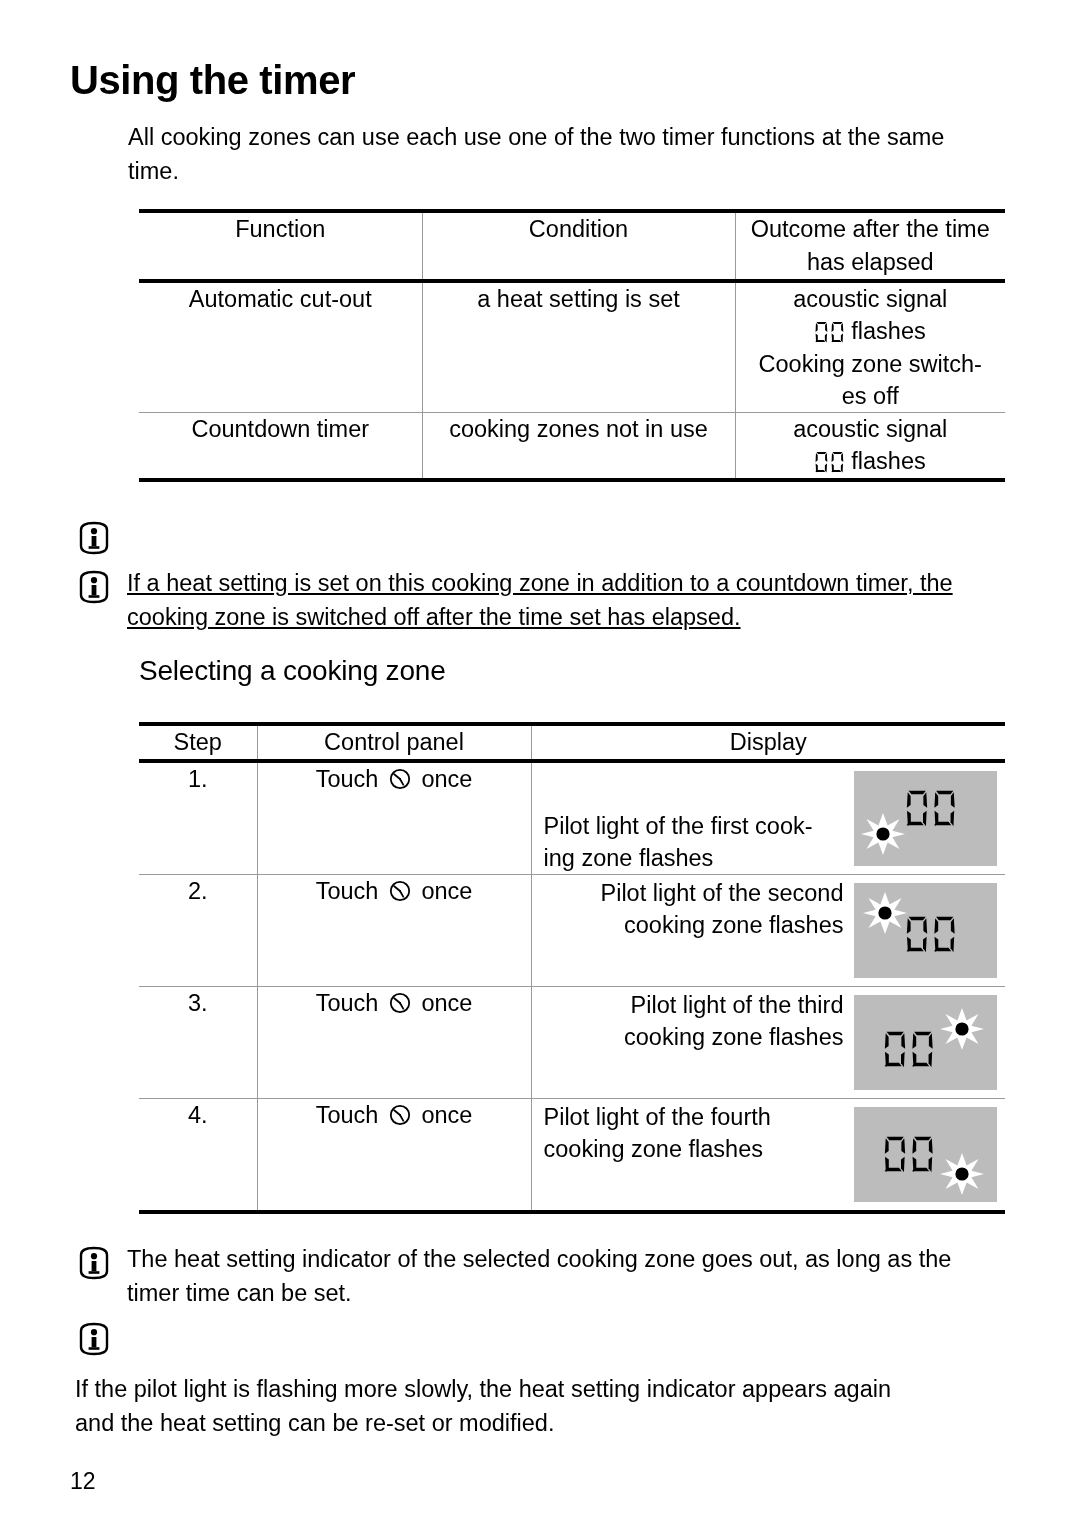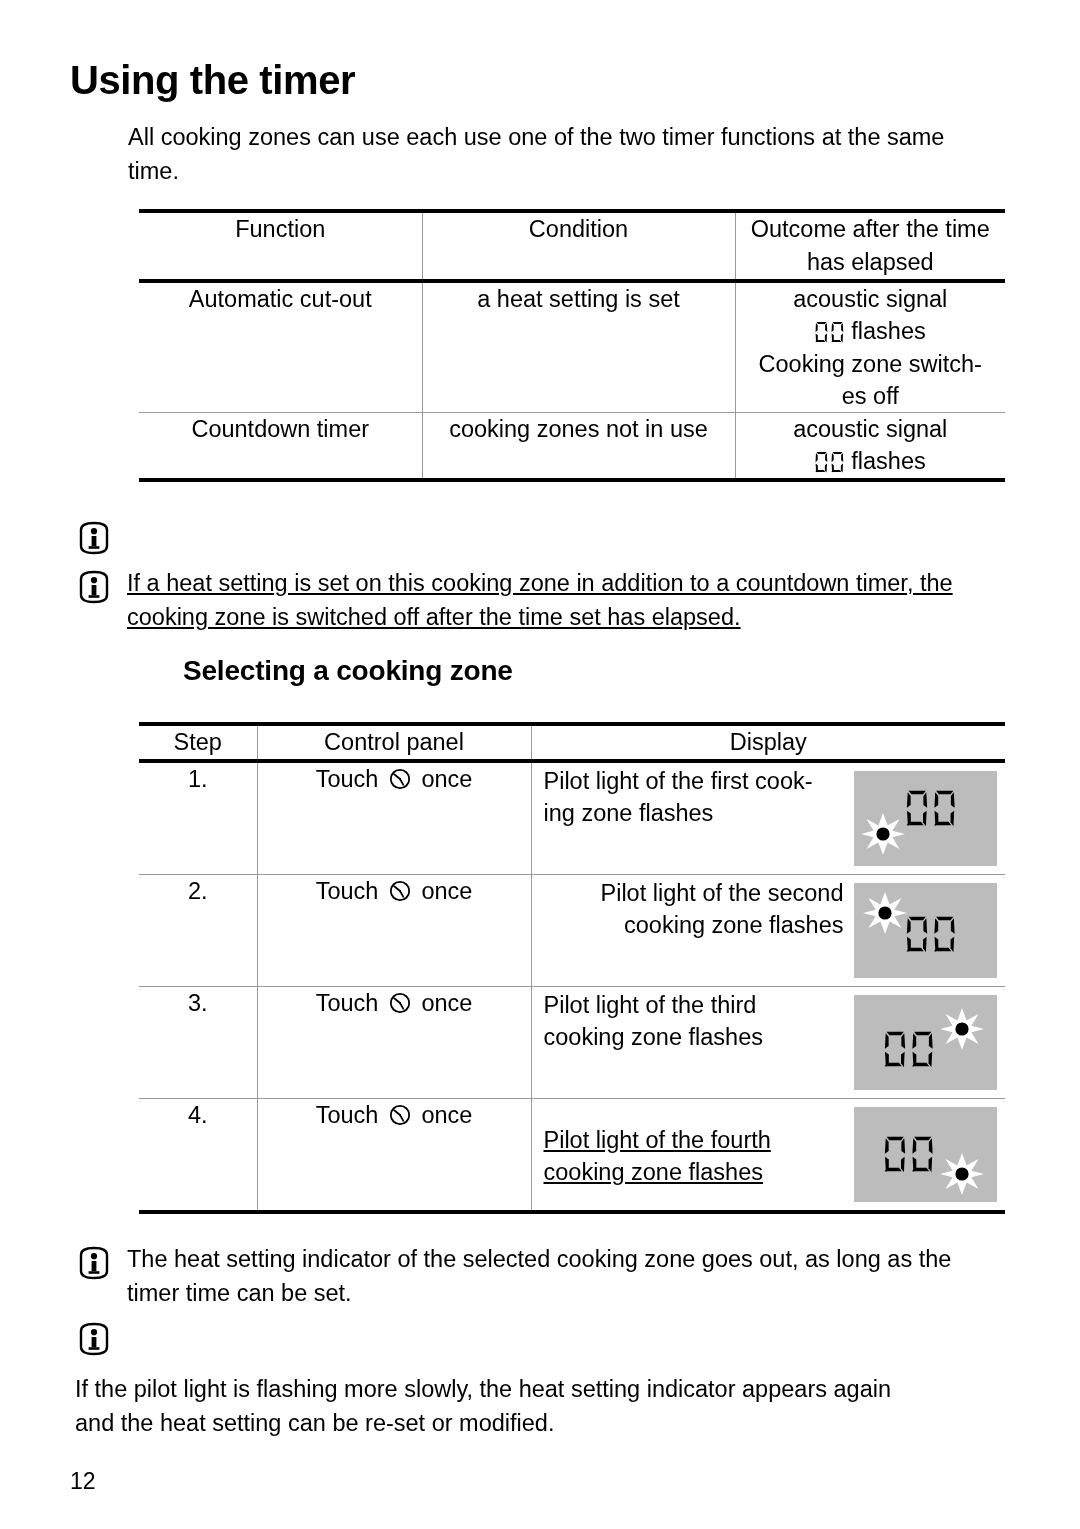--- a/index.html
+++ b/index.html
@@ -32,23 +32,22 @@
     font-weight: bold;
     letter-spacing: -0.4px;
     line-height: 1.1;
   }
 
   .h2 {
     position: absolute;
     left: 139px;
     top: 655px;
     font-size: 28px;
-    font-weight: bold;
+    font-weight: normal;
     letter-spacing: -0.2px;
-    margin-left: 44px;
   }
 
   
   .intro {
     position: absolute;
     left: 128px;
     top: 120px;
     width: 845px;
     font-size: 23.5px;
     line-height: 34px;
@@ -299,21 +298,21 @@
               <svg width="24" height="24" viewBox="0 0 24 24" aria-hidden="true">
                 <circle cx="12" cy="12" r="9.2" fill="none" stroke="#000" stroke-width="1.8"></circle>
                 <line x1="12" y1="12" x2="6.2" y2="7.2" stroke="#000" stroke-width="1.8" stroke-linecap="round"></line>
                 <line x1="12" y1="12" x2="15.2" y2="17.6" stroke="#000" stroke-width="1.8" stroke-linecap="round"></line>
               </svg>
             </span>
             <span>once</span>
           </span>
         </td>
         <td class="body-cell rule-thin-bot vline display-cell">
-          <div style="display:flex; align-items:flex-start; justify-content:space-between;">
+          <div style="display:flex; align-items:flex-end; justify-content:space-between;">
             <div class="cell-leftpad" style="text-align:left; width:300px; padding-top:2px;">Pilot light of the first cook-ing zone flashes</div>
             <div class="disp-box">
               <svg class="disp-inner" viewBox="0 0 143 95" aria-hidden="true">
 
                 <g transform="translate(29,63)">
                   <path d="M0,-21 L4.6,-8.6 L16.5,-15 L9.4,-3.3 L22,0 L9.4,3.3 L16.5,15 L4.6,8.6 L0,21 L-4.6,8.6 L-16.5,15 L-9.4,3.3 L-22,0 L-9.4,-3.3 L-16.5,-15 L-4.6,-8.6 Z" fill="#ffffff"></path>
                   <circle cx="0" cy="0" r="6.6" fill="#000000"></circle>
                 </g>
 
                 <g fill="#000000" transform="translate(52,18) scale(1.72)">
@@ -391,21 +390,21 @@
                 <circle cx="12" cy="12" r="9.2" fill="none" stroke="#000" stroke-width="1.8"></circle>
                 <line x1="12" y1="12" x2="6.2" y2="7.2" stroke="#000" stroke-width="1.8" stroke-linecap="round"></line>
                 <line x1="12" y1="12" x2="15.2" y2="17.6" stroke="#000" stroke-width="1.8" stroke-linecap="round"></line>
               </svg>
             </span>
             <span>once</span>
           </span>
         </td>
         <td class="body-cell rule-thin-bot vline display-cell">
           <div style="display:flex; align-items:flex-start; justify-content:space-between;">
-            <div class="cell-leftpad" style="text-align:left; width:300px; padding-top:2px;">Pilot light of the third cooking zone flashes</div>
+            <div class="cell-leftpad" style="text-align:right; width:300px; padding-top:2px;">Pilot light of the third cooking zone flashes</div>
             <div class="disp-box">
               <svg class="disp-inner" viewBox="0 0 143 95" aria-hidden="true">
 
                 <g fill="#000000" transform="translate(30,35) scale(1.72)">
                   <path d="M1.5 1 h10 l-1.6 2.1 h-6.8 z"></path>
                   <path d="M1.0 1.9 l1.7 2.2 v5.2 l-2.2 1.6 z"></path>
                   <path d="M11.8 1.9 l0.5 9.0 l-2.2 -1.6 v-5.2 z"></path>
                   <path d="M0.6 12.6 l2.2 1.6 v5.2 l-1.7 2.2 z"></path>
                   <path d="M12.0 12.6 l-0.4 9.0 l-1.7 -2.2 v-5.2 z"></path>
                   <path d="M1.9 19.0 h6.8 l1.6 2.1 h-10 z"></path>
@@ -436,21 +435,21 @@
               <svg width="24" height="24" viewBox="0 0 24 24" aria-hidden="true">
                 <circle cx="12" cy="12" r="9.2" fill="none" stroke="#000" stroke-width="1.8"></circle>
                 <line x1="12" y1="12" x2="6.2" y2="7.2" stroke="#000" stroke-width="1.8" stroke-linecap="round"></line>
                 <line x1="12" y1="12" x2="15.2" y2="17.6" stroke="#000" stroke-width="1.8" stroke-linecap="round"></line>
               </svg>
             </span>
             <span>once</span>
           </span>
         </td>
         <td class="body-cell rule-thick-bot vline display-cell">
-          <div style="display:flex; align-items:center; justify-content:space-between;text-decoration:underline;">
+          <div style="display:flex; align-items:flex-start; justify-content:space-between;">
             <div class="cell-leftpad" style="text-align:left; width:300px; padding-top:2px;">Pilot light of the fourth cooking zone flashes</div>
             <div class="disp-box">
               <svg class="disp-inner" viewBox="0 0 143 95" aria-hidden="true">
                 <g fill="#000000" transform="translate(30,28) scale(1.72)">
                   <path d="M1.5 1 h10 l-1.6 2.1 h-6.8 z"></path>
                   <path d="M1.0 1.9 l1.7 2.2 v5.2 l-2.2 1.6 z"></path>
                   <path d="M11.8 1.9 l0.5 9.0 l-2.2 -1.6 v-5.2 z"></path>
                   <path d="M0.6 12.6 l2.2 1.6 v5.2 l-1.7 2.2 z"></path>
                   <path d="M12.0 12.6 l-0.4 9.0 l-1.7 -2.2 v-5.2 z"></path>
                   <path d="M1.9 19.0 h6.8 l1.6 2.1 h-10 z"></path>

